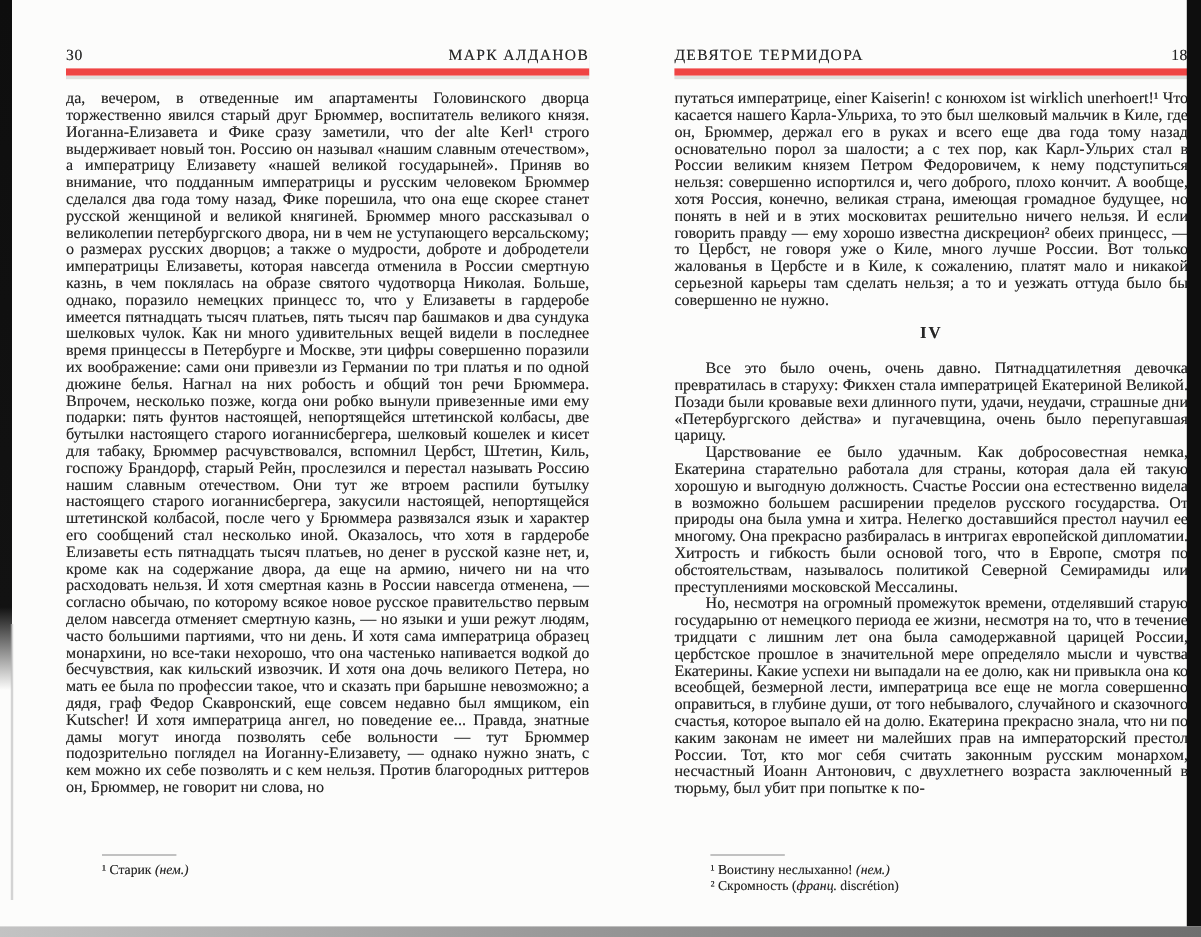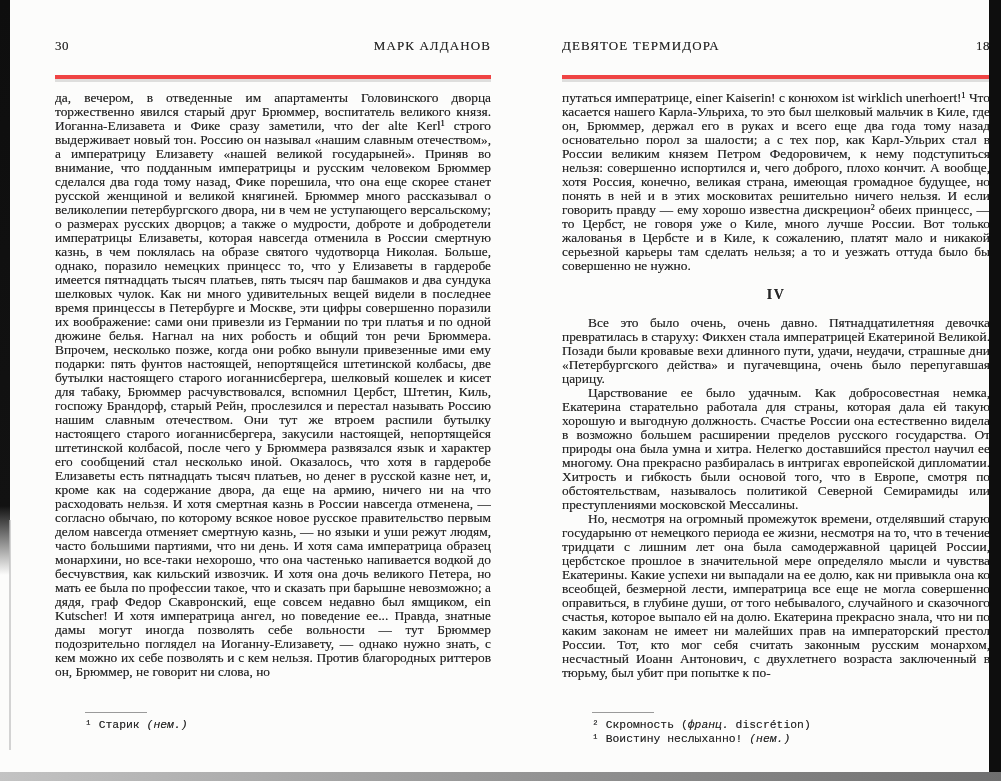--- a/index.html
+++ b/index.html
@@ -9,22 +9,22 @@
     font-family:"Liberation Serif", serif;
     color:#262626;
   }
   .page { position:absolute; top:0; height:781px; }
   .page-left  { left:55px;  width:436px; }
   .page-right { left:562px; width:428px; }
 
   .page-header {
     margin-top:38px;
     display:flex; justify-content:space-between; align-items:flex-end;
-    padding-bottom:21px;
-    border-bottom:4px solid #ef4444;
+    padding-bottom:3px;
+    border-bottom:6px solid #ef4444;
     box-shadow:0 3px 0 rgba(70,70,70,.16);
     font-size:13px; letter-spacing:1.1px;
     text-shadow:0 0 .5px rgba(40,40,40,.5);
   }
   .page-header .pgnum { letter-spacing:.5px; }
 
   .page-body {
     margin-top:12px;
     font-size:13.4px; line-height:14px;
     text-align:justify;
@@ -40,21 +40,21 @@
     font-size:14px; letter-spacing:1.5px;
     margin:15px 0 14px 0;
   }
 
   .footnotes {
     position:absolute; left:0; right:0; top:712px;
     font-size:11.4px; line-height:14.2px;
     text-shadow:0 0 .4px rgba(40,40,40,.5);
   }
   .fn-rule { width:62px; border-top:1px solid #9a9a9a; margin:0 0 5px 30px; }
-  .footnote { padding-left:30px;font-family:Liberation Mono, monospace; }
+  .footnote { padding-left:30px; }
   .footnote i { font-style:italic; }
 
   
   .edge-left {
     position:absolute; left:0; top:0; width:10px; height:575px;
     background:linear-gradient(to bottom,#0e0e0e 0%,#121212 88%,rgba(18,18,18,0) 100%);
   }
   .edge-left-thin {
     position:absolute; left:9px; top:520px; width:2px; height:230px;
     background:#bdbdbd; opacity:.65;
@@ -94,22 +94,22 @@
     </div>
     <div class="page-body">
       <p>путаться императрице, einer Kaiserin! с конюхом ist wirklich unerhoert!¹ Что касается нашего Карла-Ульриха, то это был шелковый мальчик в Киле, где он, Брюммер, держал его в руках и всего еще два года тому назад основательно порол за шалости; а с тех пор, как Карл-Ульрих стал в России великим князем Петром Федоровичем, к нему подступиться нельзя: совершенно испортился и, чего доброго, плохо кончит. А вообще, хотя Россия, конечно, великая страна, имеющая громадное будущее, но понять в ней и в этих московитах решительно ничего нельзя. И если говорить правду — ему хорошо известна дискрецион² обеих принцесс, — то Цербст, не говоря уже о Киле, много лучше России. Вот только жалованья в Цербсте и в Киле, к сожалению, платят мало и никакой серьезной карьеры там сделать нельзя; а то и уезжать оттуда было бы совершенно не нужно.</p>
       <div class="section-heading">IV</div>
       <p class="indent">Все это было очень, очень давно. Пятнадцатилетняя девочка превратилась в старуху: Фикхен стала императрицей Екатериной Великой. Позади были кровавые вехи длинного пути, удачи, неудачи, страшные дни «Петербургского действа» и пугачевщина, очень было перепугавшая царицу.</p>
       <p class="indent">Царствование ее было удачным. Как добросовестная немка, Екатерина старательно работала для страны, которая дала ей такую хорошую и выгодную должность. Счастье России она естественно видела в возможно большем расширении пределов русского государства. От природы она была умна и хитра. Нелегко доставшийся престол научил ее многому. Она прекрасно разбиралась в интригах европейской дипломатии. Хитрость и гибкость были основой того, что в Европе, смотря по обстоятельствам, называлось политикой Северной Семирамиды или преступлениями московской Мессалины.</p>
       <p class="indent">Но, несмотря на огромный промежуток времени, отделявший старую государыню от немецкого периода ее жизни, несмотря на то, что в течение тридцати с лишним лет она была самодержавной царицей России, цербстское прошлое в значительной мере определяло мысли и чувства Екатерины. Какие успехи ни выпадали на ее долю, как ни привыкла она ко всеобщей, безмерной лести, императрица все еще не могла совершенно оправиться, в глубине души, от того небывалого, случайного и сказочного счастья, которое выпало ей на долю. Екатерина прекрасно знала, что ни по каким законам не имеет ни малейших прав на императорский престол России. Тот, кто мог себя считать законным русским монархом, несчастный Иоанн Антонович, с двухлетнего возраста заключенный в тюрьму, был убит при попытке к по-</p>
     </div>
     <div class="footnotes">
       <div class="fn-rule"></div>
+      <div class="footnote"><span class="fn-marker">¹</span> <span>Воистину неслыханно! </span><i>(нем.)</i></div>
       <div class="footnote"><span class="fn-marker">²</span> <span>Скромность (</span><i>франц.</i><span> discrétion)</span></div>
-      <div class="footnote"><span class="fn-marker">¹</span> <span>Воистину неслыханно! </span><i>(нем.)</i></div>
     </div>
   </div>
 
   <div class="edge-left"></div>
   <div class="edge-left-thin"></div>
   <div class="edge-right"></div>
   <div class="edge-bottom"></div>
 
 </div>
 

